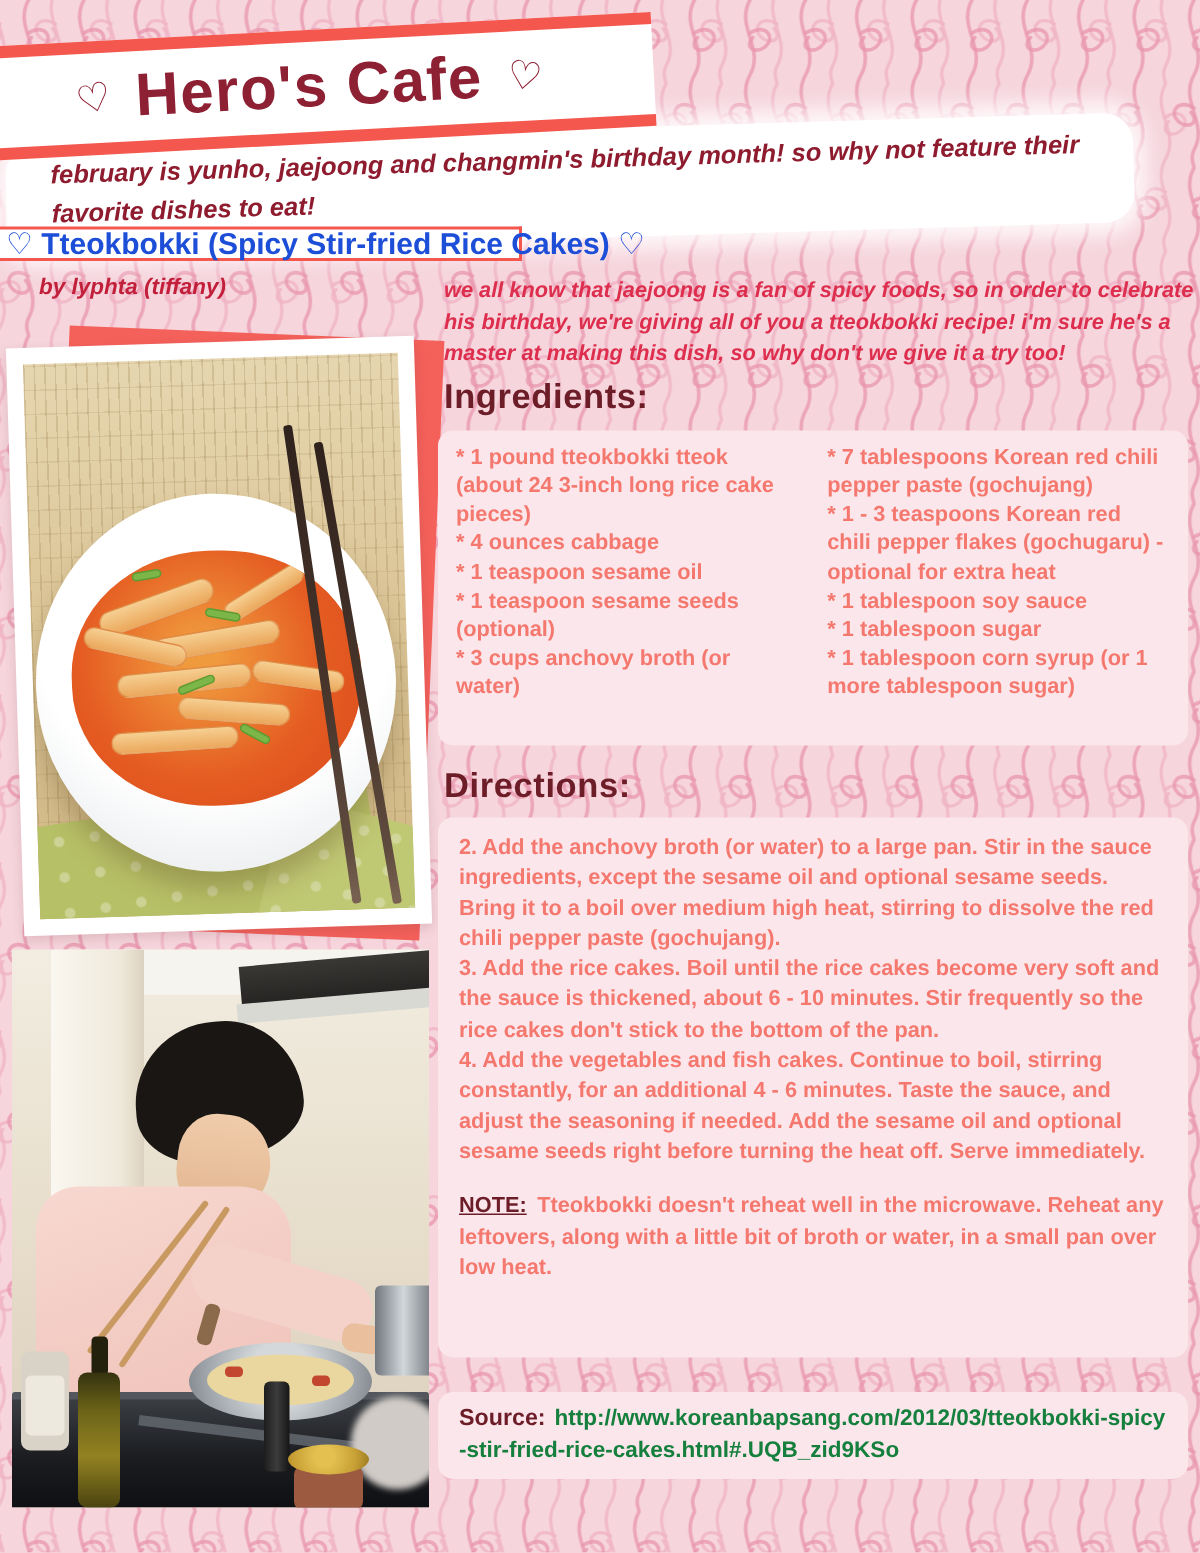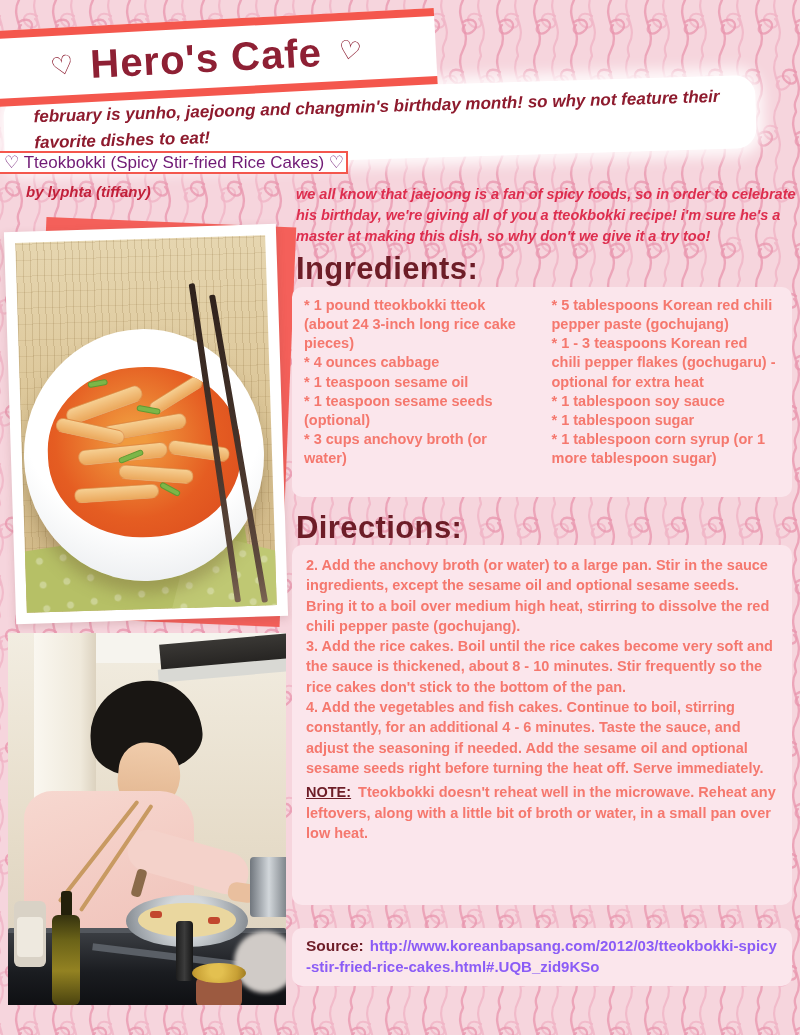--- a/index.html
+++ b/index.html
@@ -17,39 +17,39 @@
   .heart.r{transform:rotate(12deg);}
   
   .intro-note{left:4px;top:86px;width:752px;background:#fff;border-radius:20px;
     transform:rotate(-1.7deg);padding:8px 18px 12px 30px;box-sizing:border-box;
     box-shadow:0 0 14px 8px rgba(255,255,255,0.85);z-index:4;
     color:#8e1b2e;font-size:17px;font-weight:bold;font-style:italic;line-height:1.55;}
   
   .recipe-banner{left:0;top:151px;width:348px;height:23px;background:#fff;
     border:2px solid #f4574d;border-left:none;display:flex;align-items:center;
     padding-left:4px;box-sizing:border-box;z-index:5;}
-  .recipe-banner span{font-size:17px;font-weight:normal;color:#701a75;white-space:nowrap;}
+  .recipe-banner span{font-size:20px;font-weight:bold;color:#1d4ed8;white-space:nowrap;}
   .byline{left:26px;top:183px;color:#c2203a;font-size:15px;font-weight:bold;font-style:italic;z-index:4;}
   
   .blurb{left:296px;top:184px;width:502px;color:#dd2e4e;font-size:14.5px;font-weight:bold;
     font-style:italic;line-height:1.45;z-index:4;}
-  .sec-heading{font-size:31px;font-weight:800;color:#6d1d27;letter-spacing:0.4px;z-index:4;}
+  .sec-heading{font-size:23px;font-weight:800;color:#6d1d27;letter-spacing:0.4px;z-index:4;}
   .h-ingredients{left:296px;top:251px;}
   .h-directions{left:296px;top:510px;}
   .pinkbox{background:#fbe6ec;border-radius:10px;box-sizing:border-box;z-index:3;}
   .ing-box{left:292px;top:287px;width:500px;height:210px;padding:9px 12px;display:flex;gap:19px;}
   .ing-col{flex:1;}
   .ing, .step, .note-p, .coral{color:#f5786e;font-size:14.5px;font-weight:bold;line-height:1.32;}
   .dir-box{left:292px;top:545px;width:500px;height:360px;padding:10px 14px;}
   .step{line-height:1.4;margin:0;}
-  .note-p{line-height:1.4;margin:4px 0 0 0;}
+  .note-p{line-height:1.4;margin:16px 0 0 0;}
   .note-label{color:#6d1d27;text-decoration:underline;margin-right:7px;}
   .src-box{left:292px;top:928px;width:500px;height:58px;padding:8px 14px;font-size:15px;line-height:1.35;}
   .src-label{color:#6d1d27;font-weight:800;margin-right:6px;font-size:15.5px;}
-  .src-url{color:#8b5cf6;font-weight:bold;word-break:break-all;}
+  .src-url{color:#15803d;font-weight:bold;word-break:break-all;}
   
   .photo1-wrap{left:8px;top:214px;width:282px;height:418px;z-index:2;}
   .red-sheet{left:30px;top:8px;width:250px;height:400px;background:#f4605a;transform:rotate(2.4deg);}
   .white-frame{left:2px;top:14px;width:272px;height:392px;background:#fff;transform:rotate(-1.8deg);
     padding:11px;box-sizing:border-box;box-shadow:0 3px 8px rgba(120,60,60,0.18);}
   .photo1{width:250px;height:370px;position:relative;overflow:hidden;
     background:
       repeating-linear-gradient(90deg, rgba(140,110,60,0.22) 0 1px, transparent 1px 7px),
       repeating-linear-gradient(0deg, rgba(150,120,70,0.15) 0 1px, transparent 1px 16px),
       linear-gradient(180deg,#e6d6b0 0%,#dcc698 45%,#cfb684 100%);}
@@ -151,32 +151,32 @@
 <div class="abs sec-heading h-ingredients">Ingredients:</div>
 <div class="abs pinkbox ing-box">
   <div class="ing-col">
     <div class="ing">* 1 pound tteokbokki tteok (about 24 3-inch long rice cake pieces)</div>
     <div class="ing">* 4 ounces cabbage</div>
     <div class="ing">* 1 teaspoon sesame oil</div>
     <div class="ing">* 1 teaspoon sesame seeds (optional)</div>
     <div class="ing">* 3 cups anchovy broth (or water)</div>
   </div>
   <div class="ing-col">
-    <div class="ing">* 5 tablespoons Korean red chili pepper paste (gochujang)</div>
+    <div class="ing">* 7 tablespoons Korean red chili pepper paste (gochujang)</div>
     <div class="ing">* 1 - 3 teaspoons Korean red chili pepper flakes (gochugaru) - optional for extra heat</div>
     <div class="ing">* 1 tablespoon soy sauce</div>
     <div class="ing">* 1 tablespoon sugar</div>
     <div class="ing">* 1 tablespoon corn syrup (or 1 more tablespoon sugar)</div>
   </div>
 </div>
 
 <div class="abs sec-heading h-directions">Directions:</div>
 <div class="abs pinkbox dir-box">
   <p class="step">2. Add the anchovy broth (or water) to a large pan. Stir in the sauce ingredients, except the sesame oil and optional sesame seeds. Bring it to a boil over medium high heat, stirring to dissolve the red chili pepper paste (gochujang).</p>
-  <p class="step">3. Add the rice cakes. Boil until the rice cakes become very soft and the sauce is thickened, about 8 - 10 minutes. Stir frequently so the rice cakes don't stick to the bottom of the pan.</p>
+  <p class="step">3. Add the rice cakes. Boil until the rice cakes become very soft and the sauce is thickened, about 6 - 10 minutes. Stir frequently so the rice cakes don't stick to the bottom of the pan.</p>
   <p class="step">4. Add the vegetables and fish cakes. Continue to boil, stirring constantly, for an additional 4 - 6 minutes. Taste the sauce, and adjust the seasoning if needed. Add the sesame oil and optional sesame seeds right before turning the heat off. Serve immediately.</p>
   <p class="note-p">
     <span class="note-label">NOTE:</span><span>Tteokbokki doesn't reheat well in the microwave. Reheat any leftovers, along with a little bit of broth or water, in a small pan over low heat.</span>
   </p>
 </div>
 
 <div class="abs pinkbox src-box">
   <span class="src-label">Source:</span><span class="src-url">http://www.koreanbapsang.com/2012/03/tteokbokki-spicy-stir-fried-rice-cakes.html#.UQB_zid9KSo</span>
 </div>
 

